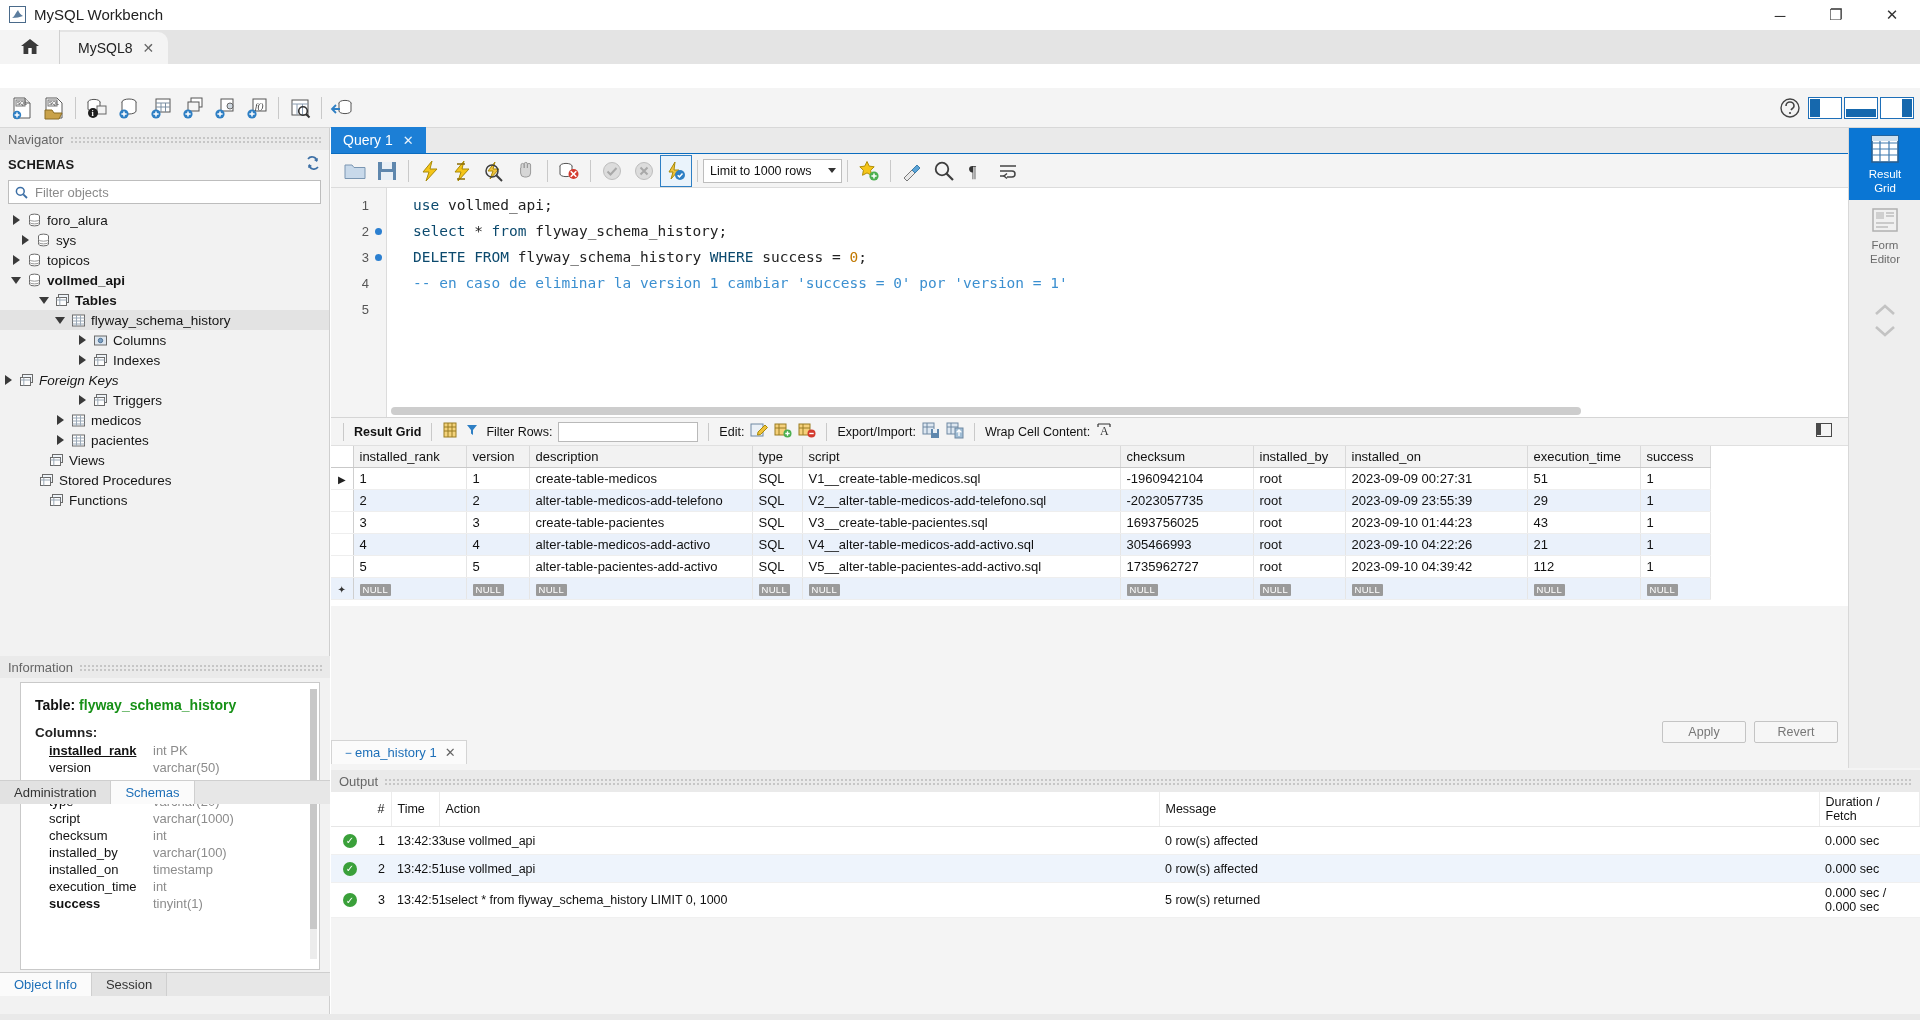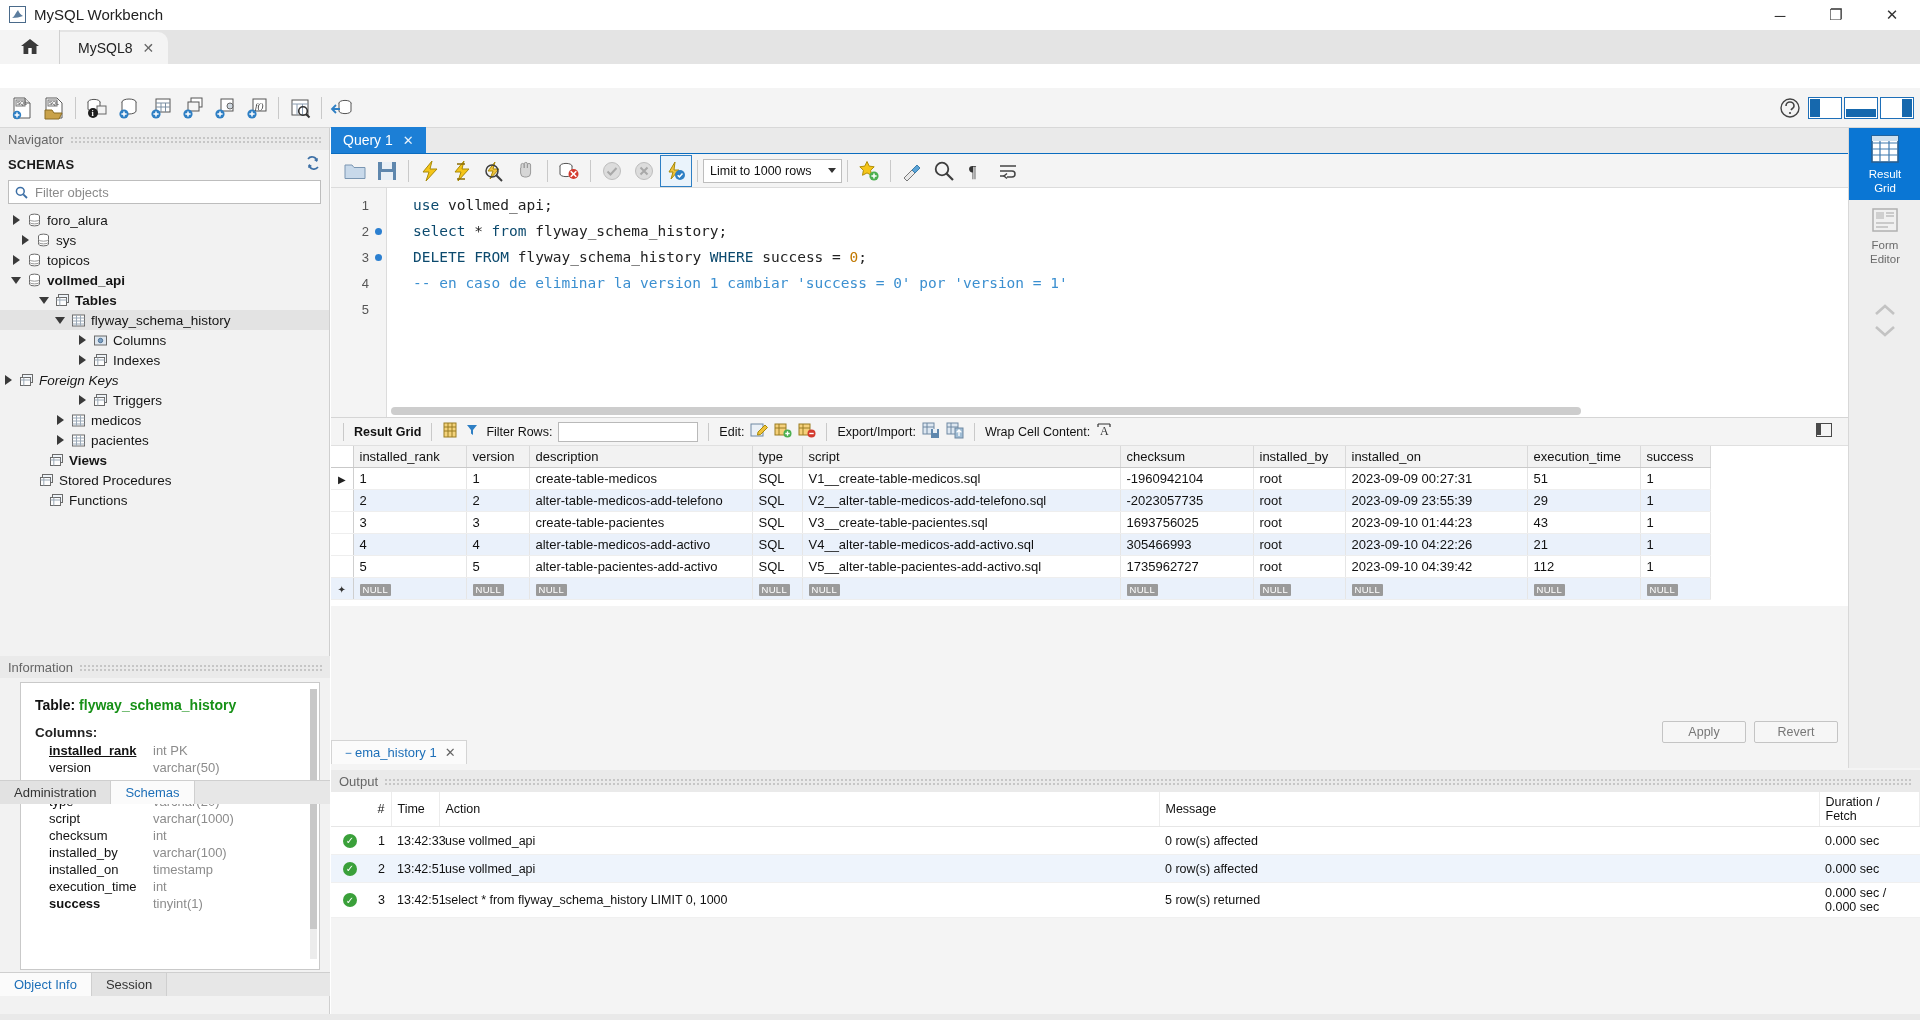--- a/index.html
+++ b/index.html
@@ -584,21 +584,21 @@
             <span class="tri closed"></span>
           </span>
           <span class="ico">
             <svg width="15" height="15" viewBox="0 0 15 15">
               <rect x="1.5" y="2" width="12" height="11" fill="#fff" stroke="#6b6b6b"></rect>
               <path d="M1.5 5 h12 M1.5 8 h12 M1.5 11 h12 M5.5 2 v11 M9.5 2 v11" stroke="#9aa8b6"></path>
             </svg>
           </span>
           <span class="lbl">pacientes</span>
         </div>
-        <div class="tnode" style="padding-left: 30px; font-weight: bold;">
+        <div class="tnode" style="padding-left: 30px;">
           <span class="tw"></span>
           <span class="ico">
             <svg width="15" height="15" viewBox="0 0 15 15">
               <rect x="3.5" y="1.5" width="10" height="8" fill="#eef3f8" stroke="#6b6b6b"></rect>
               <rect x="1.5" y="4.5" width="10" height="8" fill="#fdfdfd" stroke="#6b6b6b"></rect>
               <path d="M1.5 7 h10 M4.8 4.5 v8" stroke="#9aa8b6"></path>
             </svg>
           </span>
           <span class="lbl">Views</span>
         </div>

